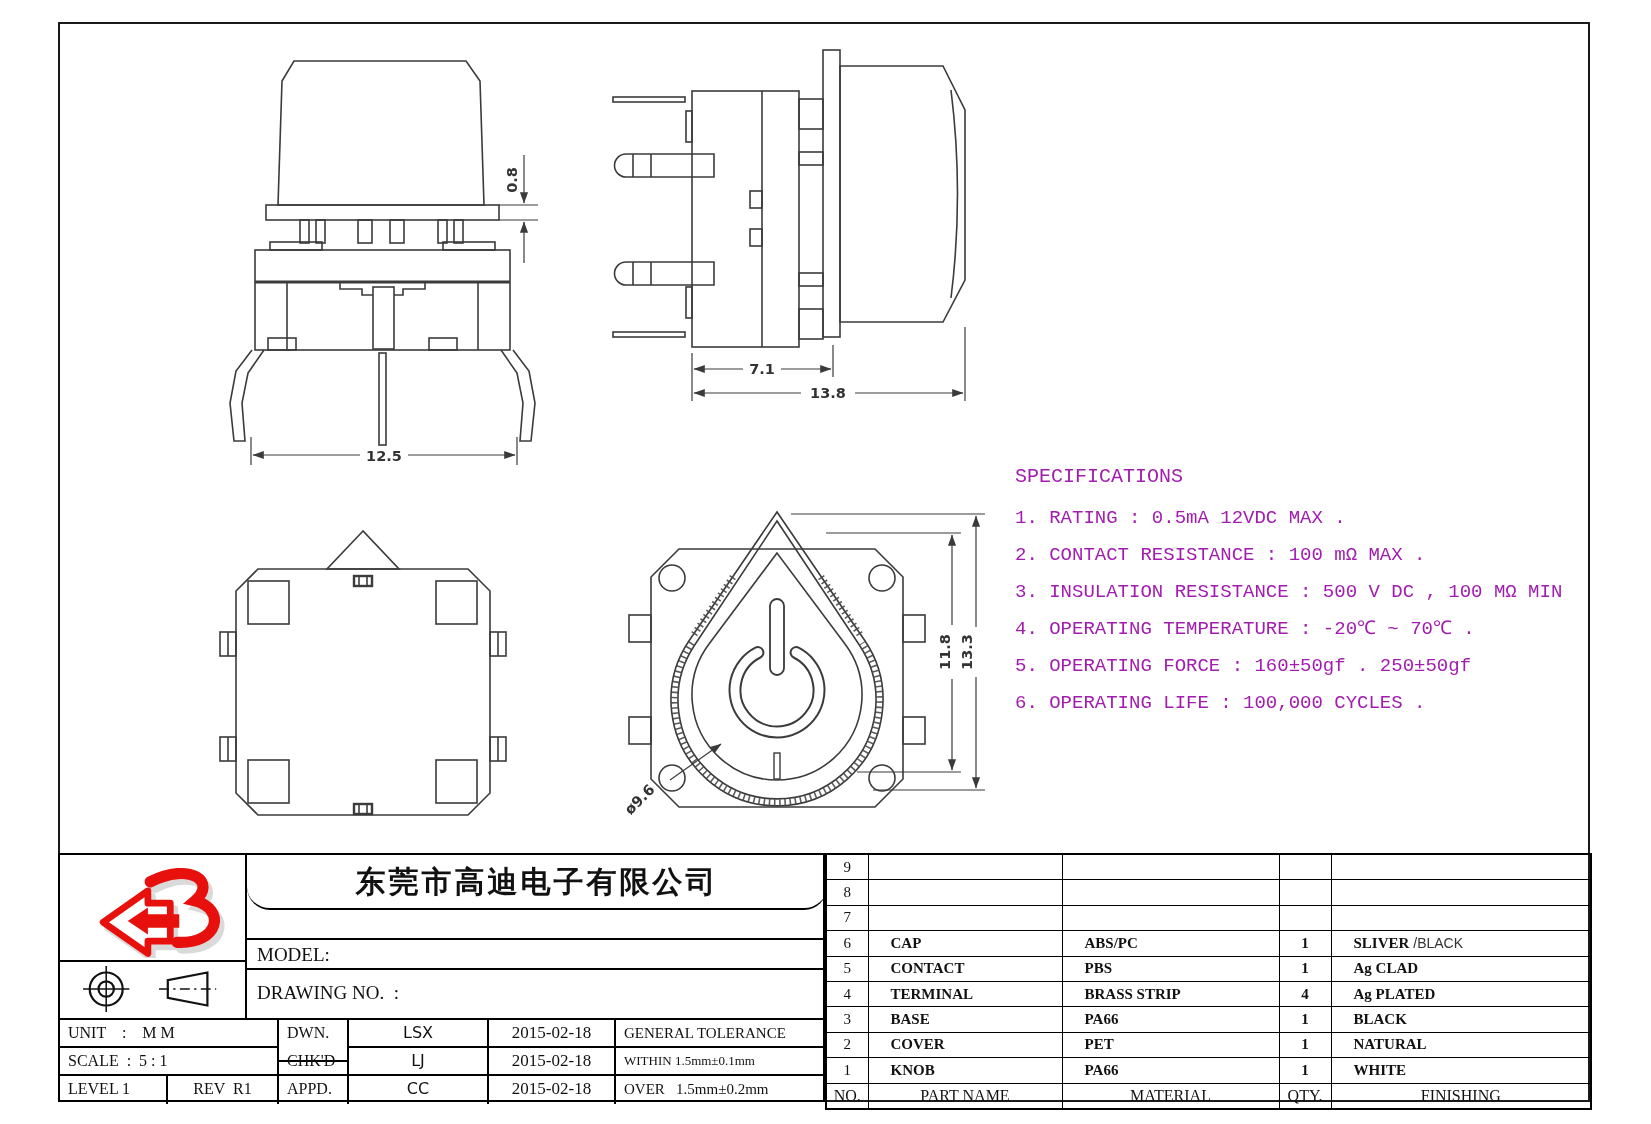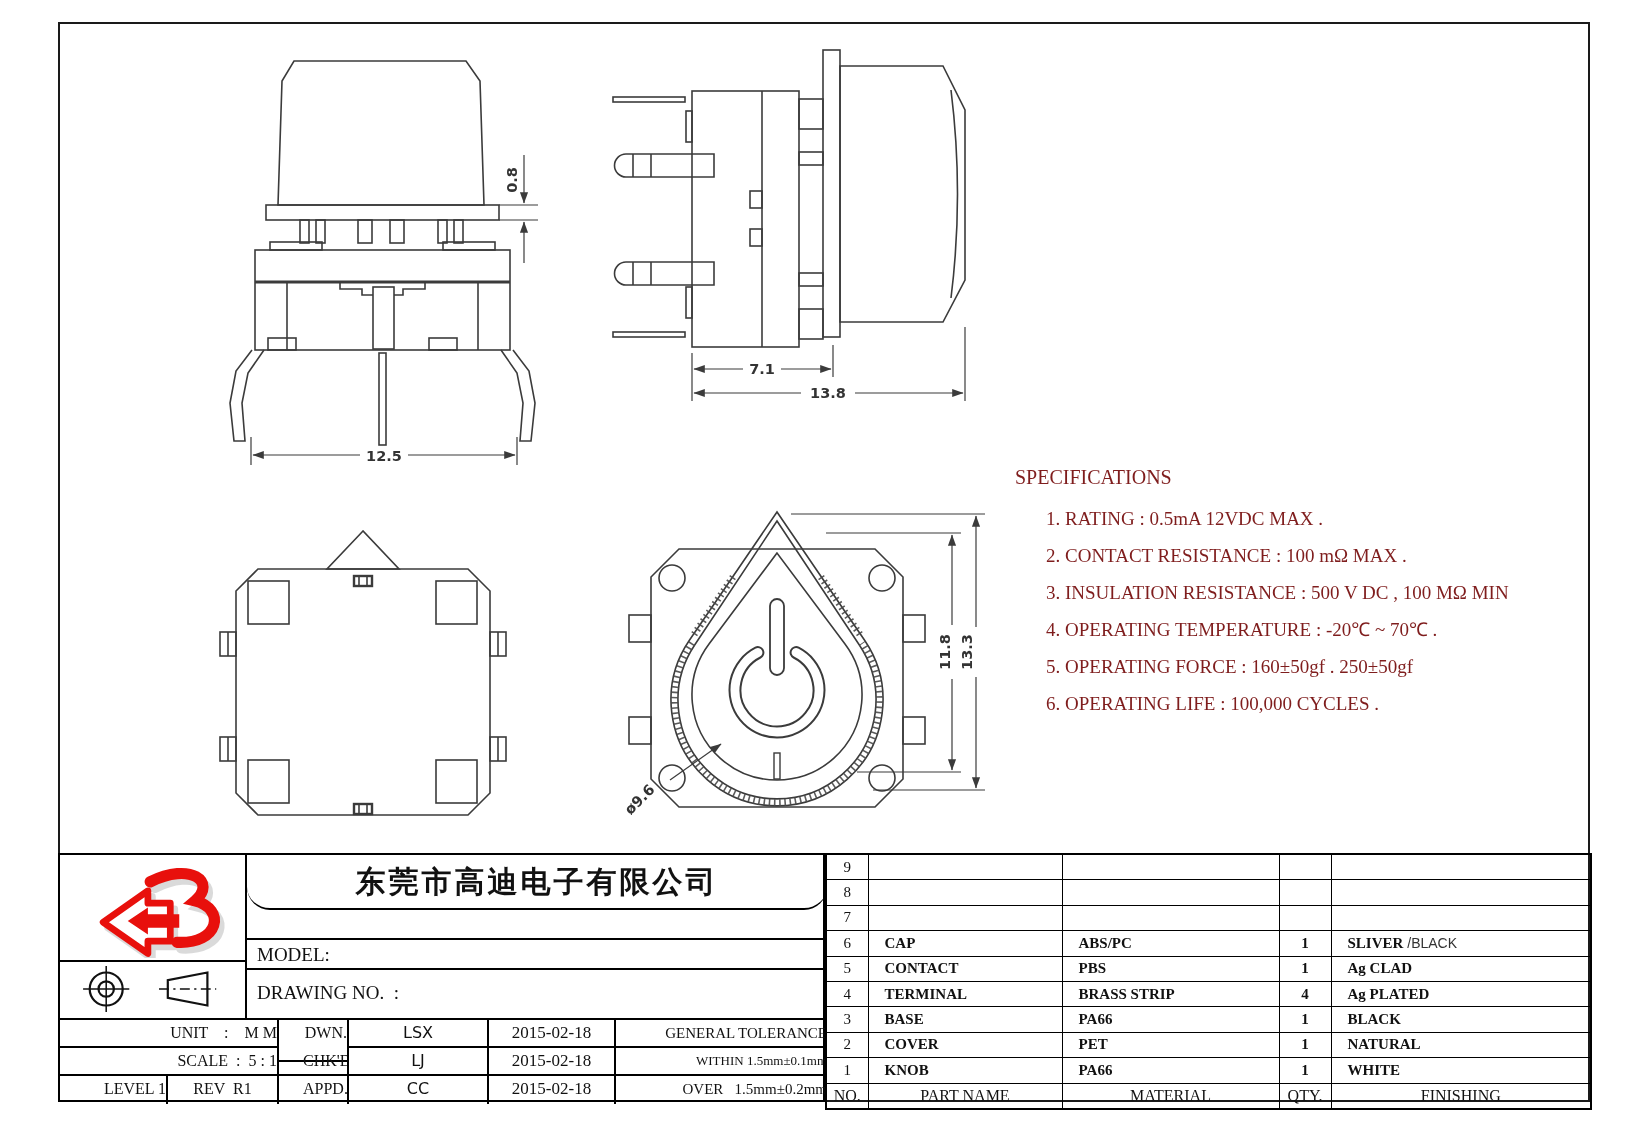--- a/index.html
+++ b/index.html
@@ -6,41 +6,41 @@
   #sheet{position:relative;width:1651px;height:1124px;background:#fff;overflow:hidden;
          font-family:"Liberation Serif", serif;color:#111;}
   #frame{position:absolute;left:58px;top:22px;width:1532px;height:1080px;
          border:2px solid #1a1a1a;box-sizing:border-box;}
   svg{display:block;}
   .view{position:absolute;}
   .dimtxt{font-family:"DejaVu Sans", sans-serif;font-size:14.5px;font-weight:600;fill:#333;}
 
   
   #specs{position:absolute;left:1015px;top:462px;width:560px;
-         font-family:Liberation Serif, serif;color:#7f1d1d;}
+         font-family:Liberation Mono, monospace;color:#a21caf;}
   #specs .spec-title{font-size:20px;line-height:30px;margin-bottom:8px;}
-  #specs .spec-item{font-size:19px;line-height:37px;white-space:pre;margin-left:31px;}
+  #specs .spec-item{font-size:19px;line-height:37px;white-space:pre;}
 
   
   #tblock{position:absolute;left:58px;top:853px;width:767px;height:249px;
           border:2.5px solid #000;box-sizing:border-box;}
   #tblock .cell{position:absolute;box-sizing:border-box;overflow:hidden;}
   .br{border-right:2px solid #000;}
   .bb{border-bottom:2px solid #000;}
   .company{font-size:30px;font-weight:bold;text-align:center;line-height:53px;letter-spacing:3px;
            font-family:"Liberation Sans", sans-serif;border-radius:23px;}
   .tb-line{font-size:19px;padding-left:10px;white-space:pre;}
-  .tb-small{font-size:16px;padding-left:24px;white-space:pre;text-align:right;}
+  .tb-small{font-size:16px;padding-left:8px;white-space:pre;}
   .ctr{text-align:center;padding-left:0;}
   .sansname{font-family:"DejaVu Sans", sans-serif;font-size:16px;}
 
   
   #ptable{position:absolute;left:825px;top:853px;border-collapse:collapse;table-layout:fixed;
           width:765px;}
-  #ptable td{border:1.5px solid #000;font-size:15px;height:24.4px;padding:0 0 0 16px;
+  #ptable td{border:1.5px solid #000;font-size:15px;height:24.4px;padding:0 0 0 22px;
              overflow:hidden;white-space:nowrap;}
   #ptable{border:2.5px solid #000;}
   #ptable td.c{text-align:center;padding:0;}
   #ptable td.b{font-weight:bold;}
   #ptable .hdr td{font-weight:normal;text-align:center;padding:0;font-size:16px;}
   .fin-light{font-weight:normal;color:#333;font-family:"Liberation Sans",sans-serif;font-size:14px;}
 </style>
 </head>
 <body>
 

